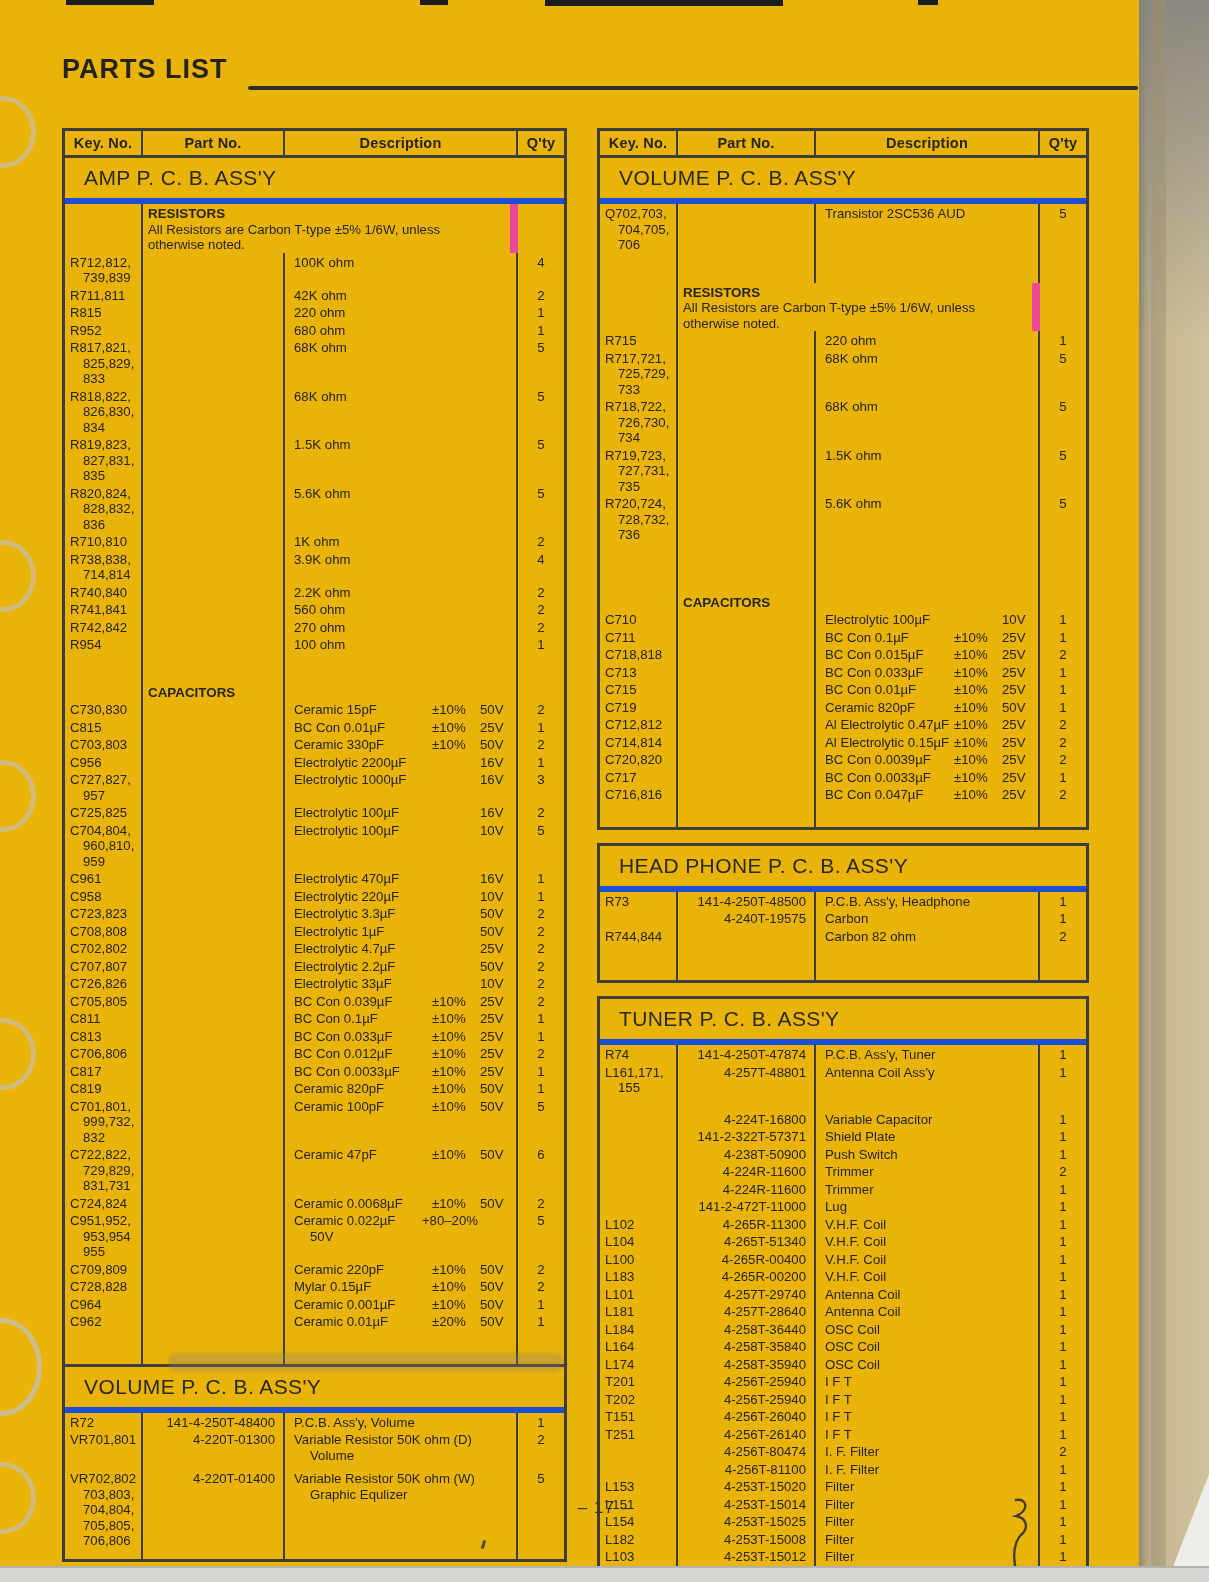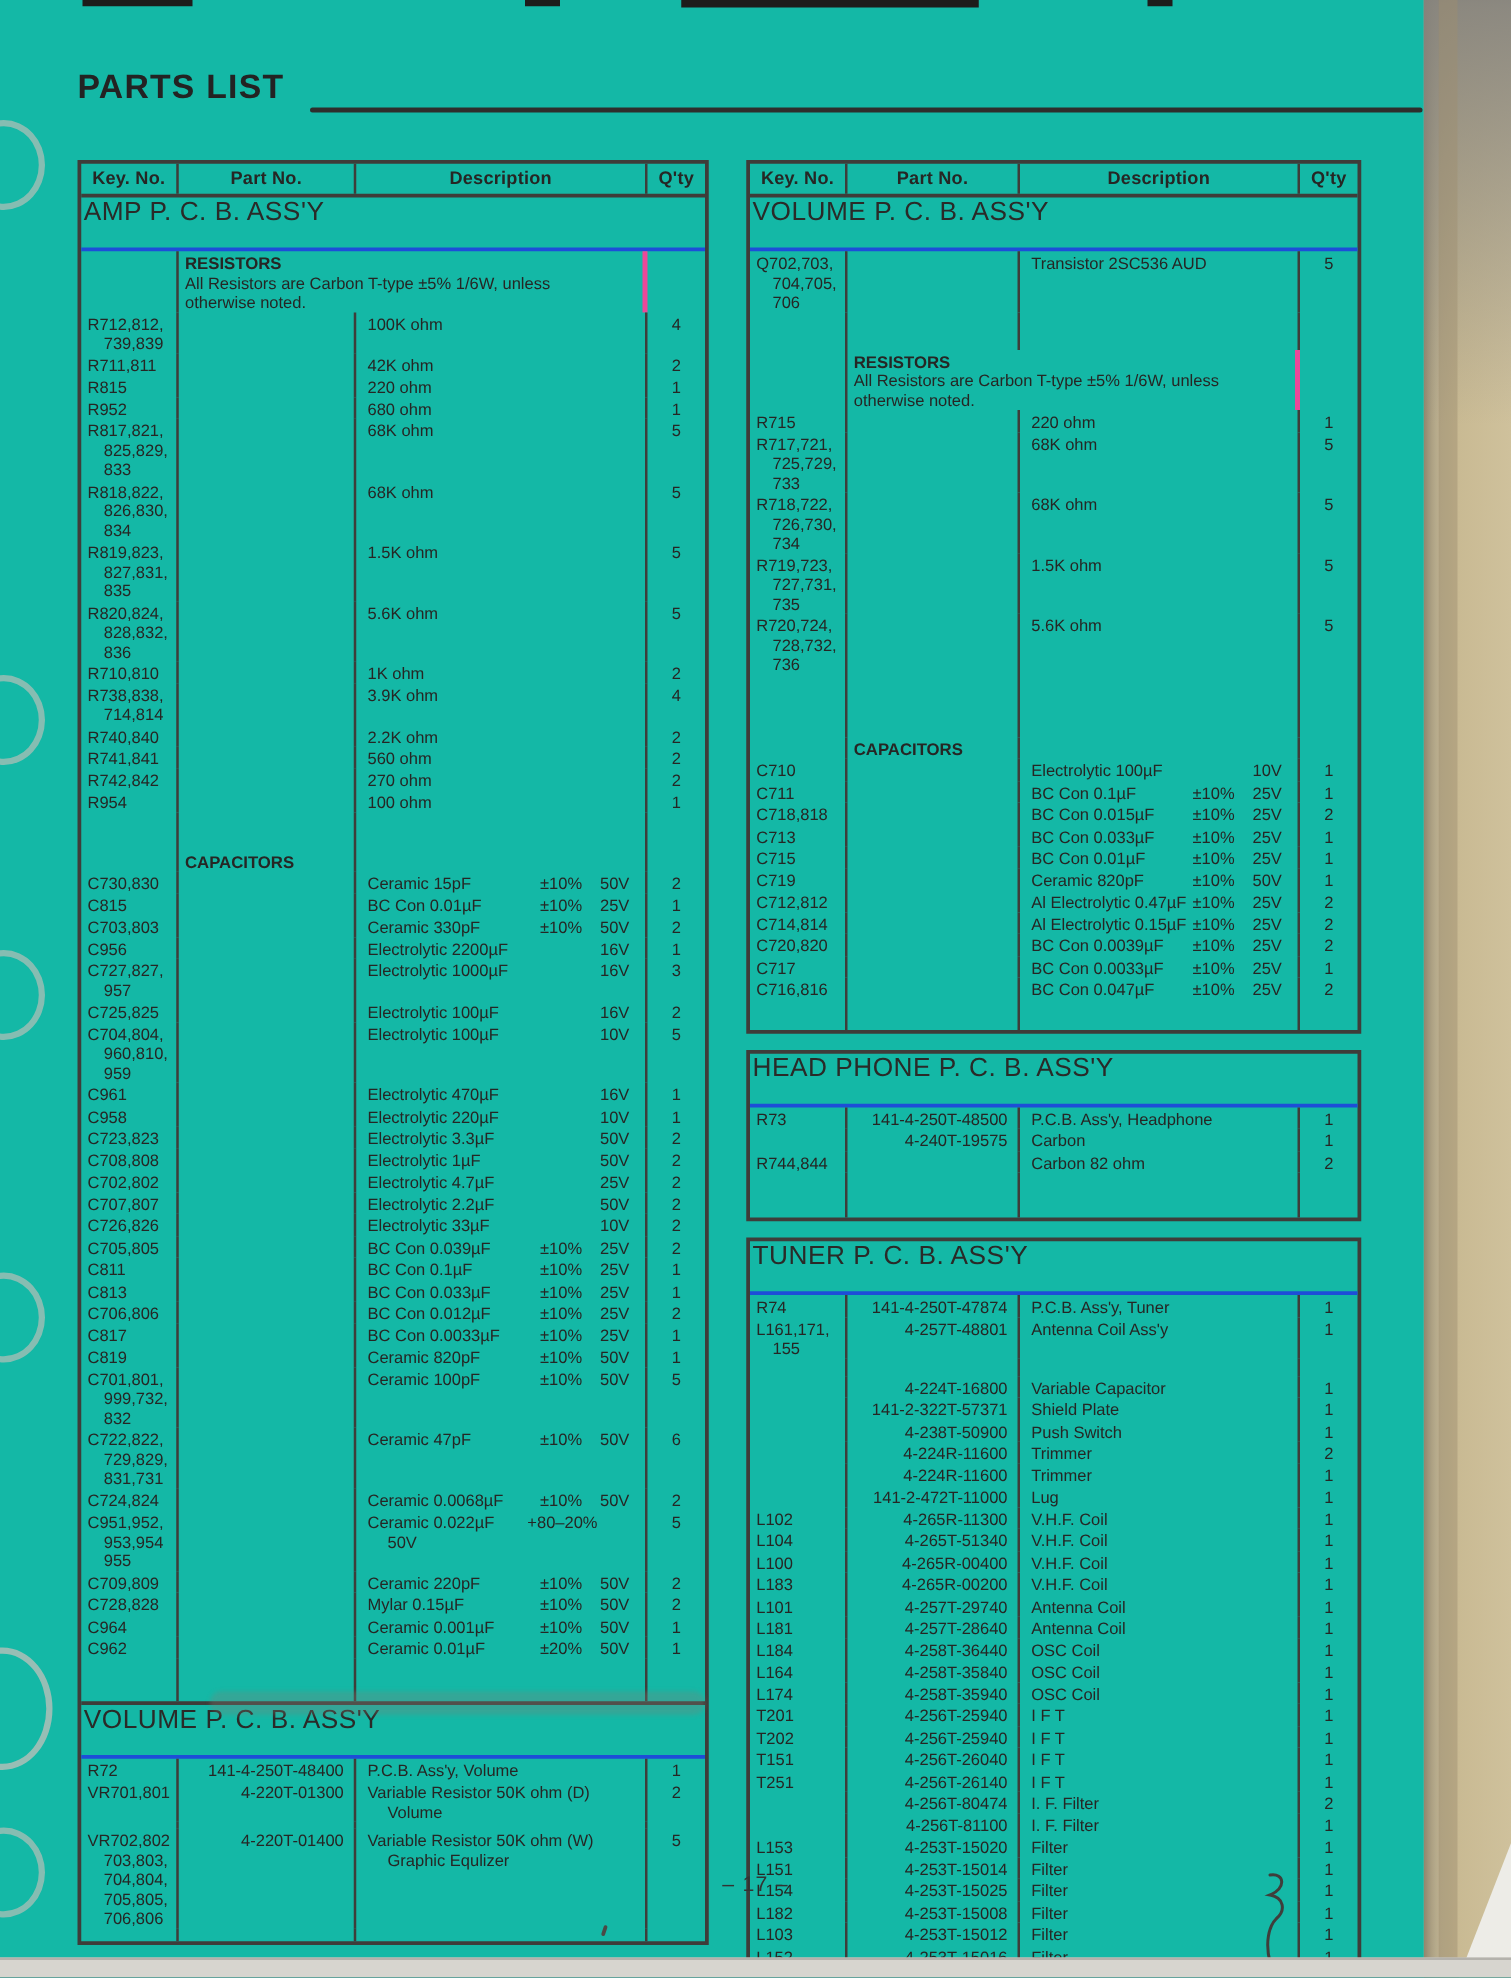--- a/index.html
+++ b/index.html
@@ -1,50 +1,50 @@
 <!DOCTYPE html>
 <html><head>
 <meta charset="utf-8">
 <style>
   html,body{margin:0;padding:0;background:#888;}
-  .page{position:relative;width:1209px;height:1582px;background:#14b8a6;
+  .page{position:relative;width:1209px;height:1582px;background:#eab308;
         font-family:"Liberation Sans",sans-serif;color:#262624;overflow:hidden;margin:0 auto;}
   
   .title{position:absolute;left:62px;top:54px;font-size:27px;font-weight:bold;letter-spacing:1px;color:#232323;}
   .title-rule{position:absolute;left:248px;top:86px;width:890px;height:4px;background:#2e2e2c;border-radius:2px;}
   
   .col{position:absolute;top:128px;}
   .col-left{left:62px;width:505px;}
   .col-right{left:597px;width:492px;}
   .col-right .ptable:not(:last-child){margin-bottom:13px;}
   
   .ptable{border:3px solid #3e3d3a;}
   .prow{display:flex;align-items:stretch;}
   .cell{box-sizing:border-box;}
   .key {width:78px;border-right:2px solid #3e3d3a;padding:2px 2px 0 5px;}
   .part{width:142px;border-right:2px solid #3e3d3a;padding:2px 8px 0 5px;}
   .col-right .part{width:138px;}
   .desc{flex:1;border-right:2px solid #3e3d3a;padding:2px 4px 0 9px;min-width:0;}
   .qty {width:46px;text-align:center;padding-top:2px;}
-  .merged{flex:1;border-right:4px solid #ec4899;padding:2px 4px 0 5px;}
+  .merged{flex:1;border-right:8px solid #ec4899;padding:2px 4px 0 5px;}
   .ln{height:15.5px;line-height:15.5px;font-size:13.2px;white-space:nowrap;}
   .ind{padding-left:13px;}
   .b{font-weight:bold;font-size:13.4px;}
   .pr{text-align:right;}
   .dline{display:flex;}
   .dline .d{white-space:nowrap;}
   .tol{margin-left:auto;min-width:46px;white-space:nowrap;}
   .vv{min-width:32px;padding-left:2px;white-space:nowrap;}
   .d2{padding-left:16px;}
   
   .phead{height:24px;}
   .phead .cell{display:flex;align-items:center;justify-content:center;padding:0;}
   .hlab{font-weight:bold;font-size:14.5px;letter-spacing:.2px;}
-  .band{height:40px;border-top:3px solid #3e3d3a;border-bottom:3px solid #1d4ed8;
-        display:flex;align-items:flex-start;padding-left:2px;}
+  .band{height:40px;border-top:3px solid #3e3d3a;border-bottom:6px solid #1d4ed8;
+        display:flex;align-items:center;padding-left:19px;}
   .ptable > .band:first-child{border-top:0;}
   .band-t{font-size:21px;letter-spacing:.4px;color:#2a2a28;}
   
   .pageno{position:absolute;left:0;top:1498px;width:100%;text-align:center;font-size:17px;letter-spacing:1px;color:#333;}
   
   .edge{position:absolute;right:0;top:0;width:70px;height:1582px;
         background:linear-gradient(90deg,#b3a88c 0,#c9ba93 40%,#cfc19c 100%);
         box-shadow:inset 7px 0 9px -4px rgba(90,80,60,.5);}
   .edge-top{position:absolute;top:0;left:0;width:100%;height:340px;
         background:linear-gradient(180deg,rgba(132,130,125,.9),rgba(132,130,125,0));}

